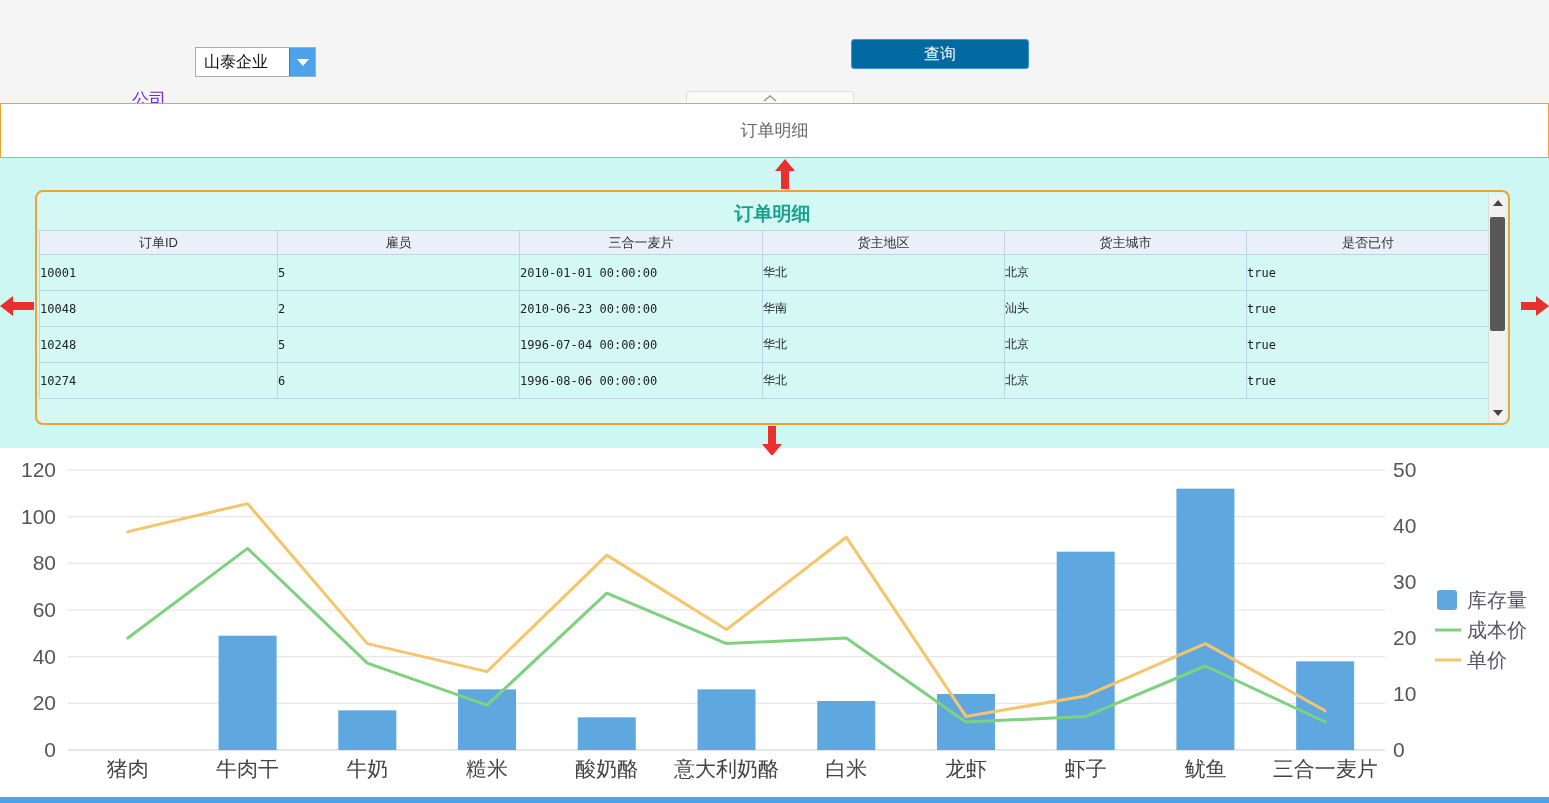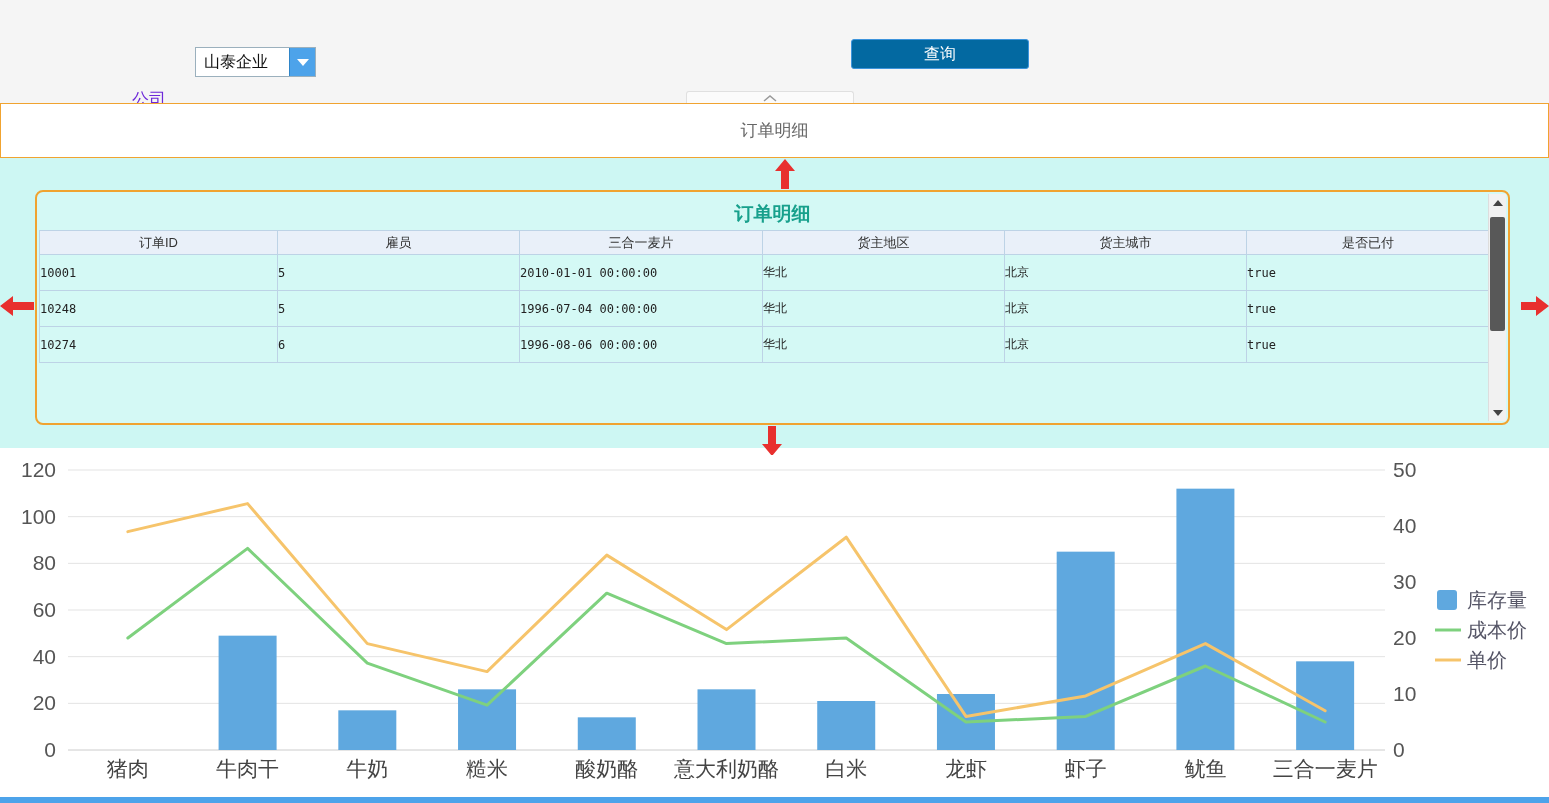--- a/index.html
+++ b/index.html
@@ -110,20 +110,28 @@
             <th>是否已付</th>
           </tr>
         </thead>
         <tbody>
           <tr>
             <td>10001</td>
             <td>5</td>
             <td>2010-01-01 00:00:00</td>
             <td>华北</td>
             <td>北京</td>
+            <td>true</td>
+          </tr>
+          <tr>
+            <td>10048</td>
+            <td>2</td>
+            <td>2010-06-23 00:00:00</td>
+            <td>华南</td>
+            <td>汕头</td>
             <td>true</td>
           </tr>
           <tr>
             <td>10248</td>
             <td>5</td>
             <td>1996-07-04 00:00:00</td>
             <td>华北</td>
             <td>北京</td>
             <td>true</td>
           </tr>

